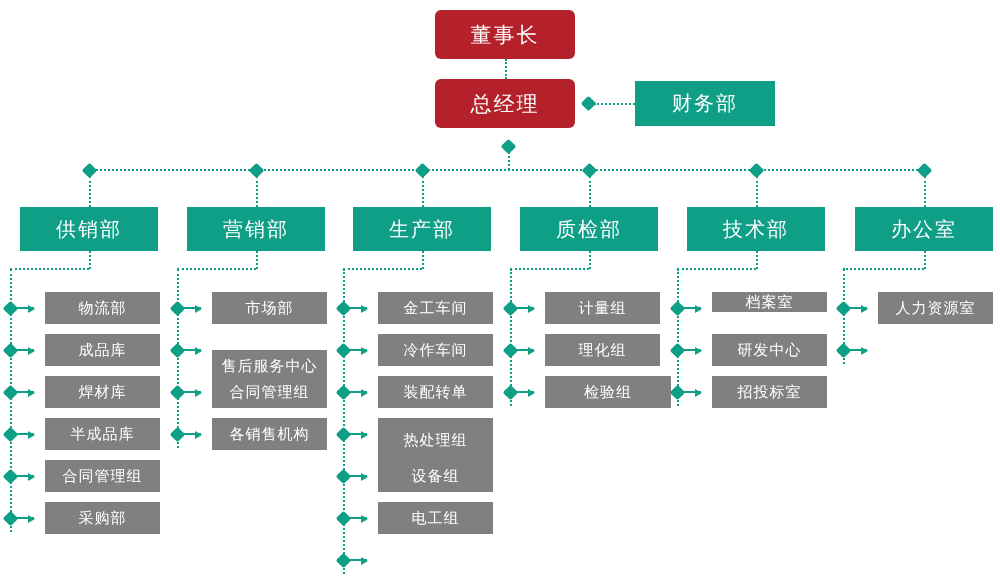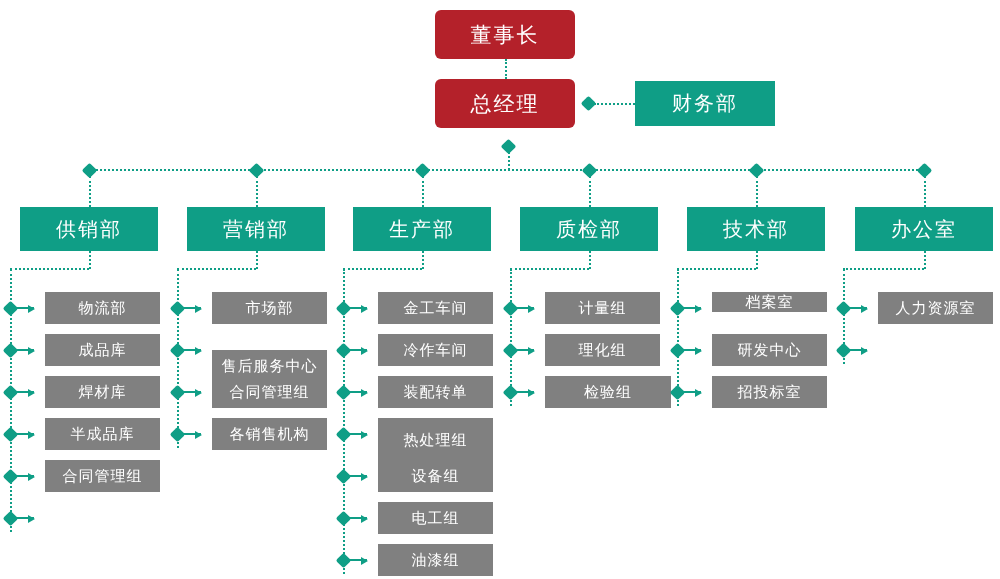--- a/index.html
+++ b/index.html
@@ -100,20 +100,21 @@
     <div class="arrow" style="left: 16px; top: 391px;"></div>
     <div class="box box-sub" style="left: 45px; top: 376px; width: 115px; height: 32px;">焊材库</div>
     <div class="diamond" style="left: 4.5px; top: 428.5px;"></div>
     <div class="arrow" style="left: 16px; top: 433px;"></div>
     <div class="box box-sub" style="left: 45px; top: 418px; width: 115px; height: 32px;">半成品库</div>
     <div class="diamond" style="left: 4.5px; top: 470.5px;"></div>
     <div class="arrow" style="left: 16px; top: 475px;"></div>
     <div class="box box-sub" style="left: 45px; top: 460px; width: 115px; height: 32px;">合同管理组</div>
     <div class="diamond" style="left: 4.5px; top: 512.5px;"></div>
     <div class="arrow" style="left: 16px; top: 517px;"></div>
+    <div class="box box-sub" style="left: 45px; top: 502px; width: 115px; height: 32px;">采购部</div>
     <div class="diamond" style="left: 250.5px; top: 164.5px;"></div>
     <div class="v-dot" style="left: 256px; top: 176px; height: 31px;"></div>
     <div class="box box-dept" style="left: 187px; top: 207px; width: 138px; height: 44px;">营销部</div>
     <div class="v-dot" style="left: 256px; top: 251px; height: 18px;"></div>
     <div class="h-dot" style="left: 177px; top: 268px; width: 79px;"></div>
     <div class="v-dot" style="left: 177px; top: 269px; height: 179px;"></div>
     <div class="diamond" style="left: 171.5px; top: 302.5px;"></div>
     <div class="arrow" style="left: 183px; top: 307px;"></div>
     <div class="box box-sub" style="left: 212px; top: 292px; width: 115px; height: 32px;">市场部</div>
     <div class="diamond" style="left: 171.5px; top: 344.5px;"></div>
@@ -144,21 +145,20 @@
     <div class="arrow" style="left: 349px; top: 433px;"></div>
     <div class="box box-sub" style="left: 378px; top: 418px; width: 115px; height: 44px;">热处理组</div>
     <div class="diamond" style="left: 337.5px; top: 470.5px;"></div>
     <div class="arrow" style="left: 349px; top: 475px;"></div>
     <div class="box box-sub" style="left: 378px; top: 460px; width: 115px; height: 32px;">设备组</div>
     <div class="diamond" style="left: 337.5px; top: 512.5px;"></div>
     <div class="arrow" style="left: 349px; top: 517px;"></div>
     <div class="box box-sub" style="left: 378px; top: 502px; width: 115px; height: 32px;">电工组</div>
     <div class="diamond" style="left: 337.5px; top: 554.5px;"></div>
     <div class="arrow" style="left: 349px; top: 559px;"></div>
-    <div class="box box-sub" style="left: 378px; top: 544px; width: 115px; height: 32px;">油漆组</div>
     <div class="diamond" style="left: 583.5px; top: 164.5px;"></div>
     <div class="v-dot" style="left: 589px; top: 176px; height: 31px;"></div>
     <div class="box box-dept" style="left: 520px; top: 207px; width: 138px; height: 44px;">质检部</div>
     <div class="v-dot" style="left: 589px; top: 251px; height: 18px;"></div>
     <div class="h-dot" style="left: 510px; top: 268px; width: 79px;"></div>
     <div class="v-dot" style="left: 510px; top: 269px; height: 137px;"></div>
     <div class="diamond" style="left: 504.5px; top: 302.5px;"></div>
     <div class="arrow" style="left: 516px; top: 307px;"></div>
     <div class="box box-sub" style="left: 545px; top: 292px; width: 115px; height: 32px;">计量组</div>
     <div class="diamond" style="left: 504.5px; top: 344.5px;"></div>

